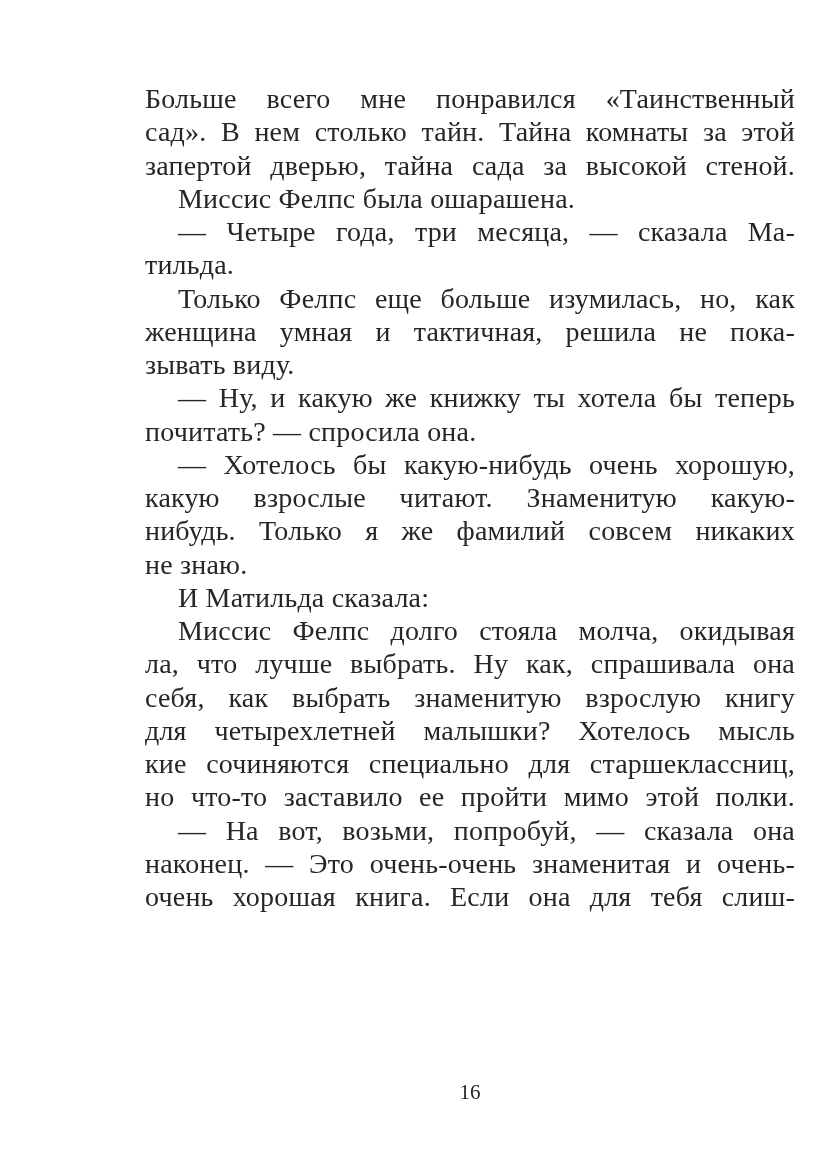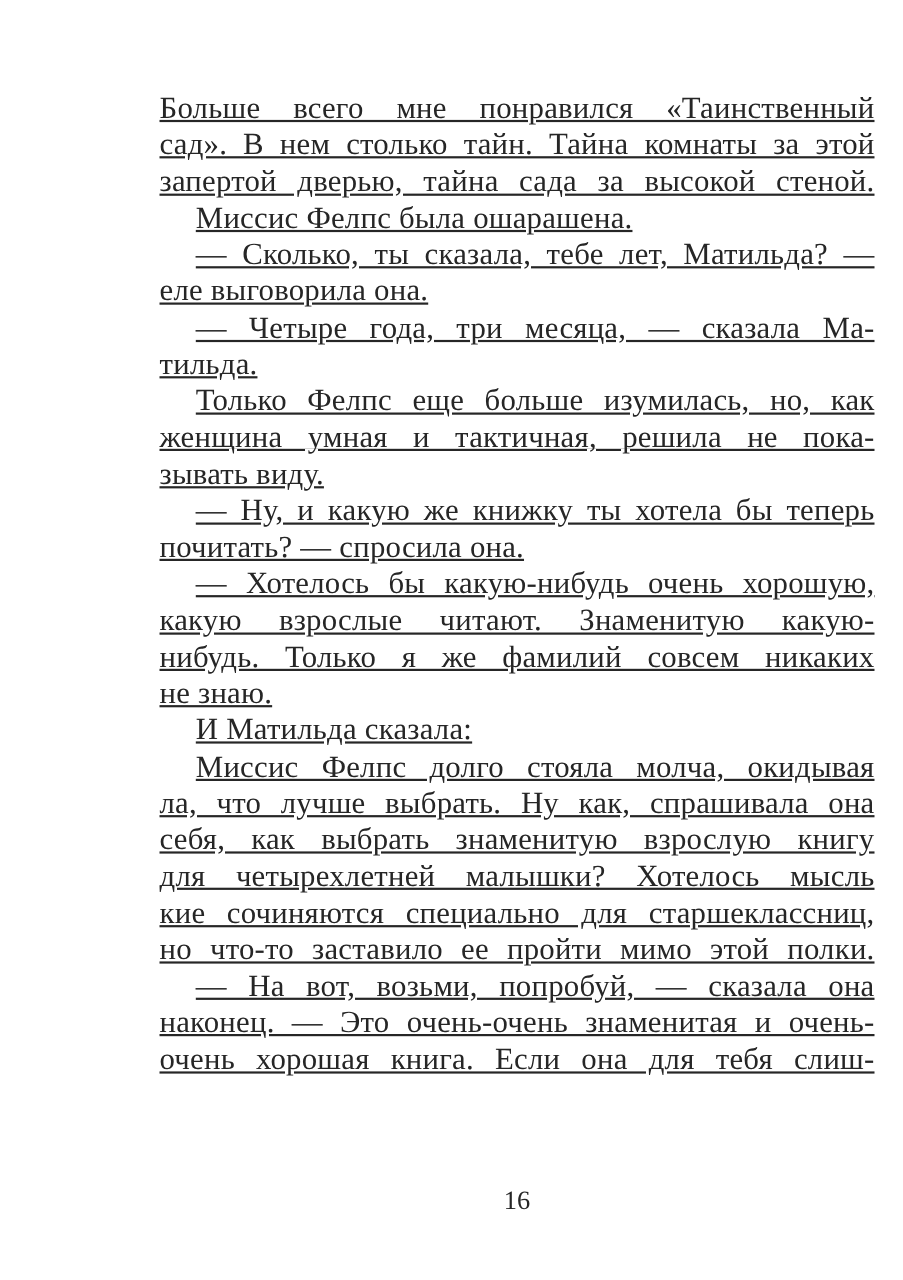--- a/index.html
+++ b/index.html
@@ -24,60 +24,55 @@
     left: 145px;
     top: 82px;
     width: 650px;
     font-size: 28px;
     line-height: 33.25px;
     letter-spacing: 0.2px;
   }
   p.para {
     margin: 0;
     padding: 0;
-    text-decoration: underline;
   }
   .line {
     display: block;
     text-align: justify;
     text-align-last: justify;
     white-space: nowrap;
   }
   .line.no-stretch {
     text-align-last: left;
   }
   .line.indent {
     text-indent: 33px;
   }
   .page-number {
     position: absolute;
     left: 145px;
     top: 1076px;
     width: 650px;
     text-align: center;
-    font-size: 24px;
+    font-size: 21px;
     line-height: 33px;
   }
 </style>
 </head>
 <body>
 
 <div class="page">
   <main class="text-block">
       <p class="para">
         <span class="line">Больше всего мне понравился «Таинственный</span>
         <span class="line">сад». В нем столько тайн. Тайна комнаты за этой</span>
         <span class="line">запертой дверью, тайна сада за высокой стеной.</span>
       </p>
       <p class="para">
         <span class="line indent no-stretch">Миссис Фелпс была ошарашена.</span>
-      </p>
-      <p class="para">
-        <span class="line indent">— Сколько, ты сказала, тебе лет, Матильда? —</span>
-        <span class="line no-stretch">еле выговорила она.</span>
       </p>
       <p class="para">
         <span class="line indent">— Четыре года, три месяца, — сказала Ма-</span>
         <span class="line no-stretch">тильда.</span>
       </p>
       <p class="para">
         <span class="line indent">Только Фелпс еще больше изумилась, но, как</span>
         <span class="line">женщина умная и тактичная, решила не пока-</span>
         <span class="line no-stretch">зывать виду.</span>
       </p>

